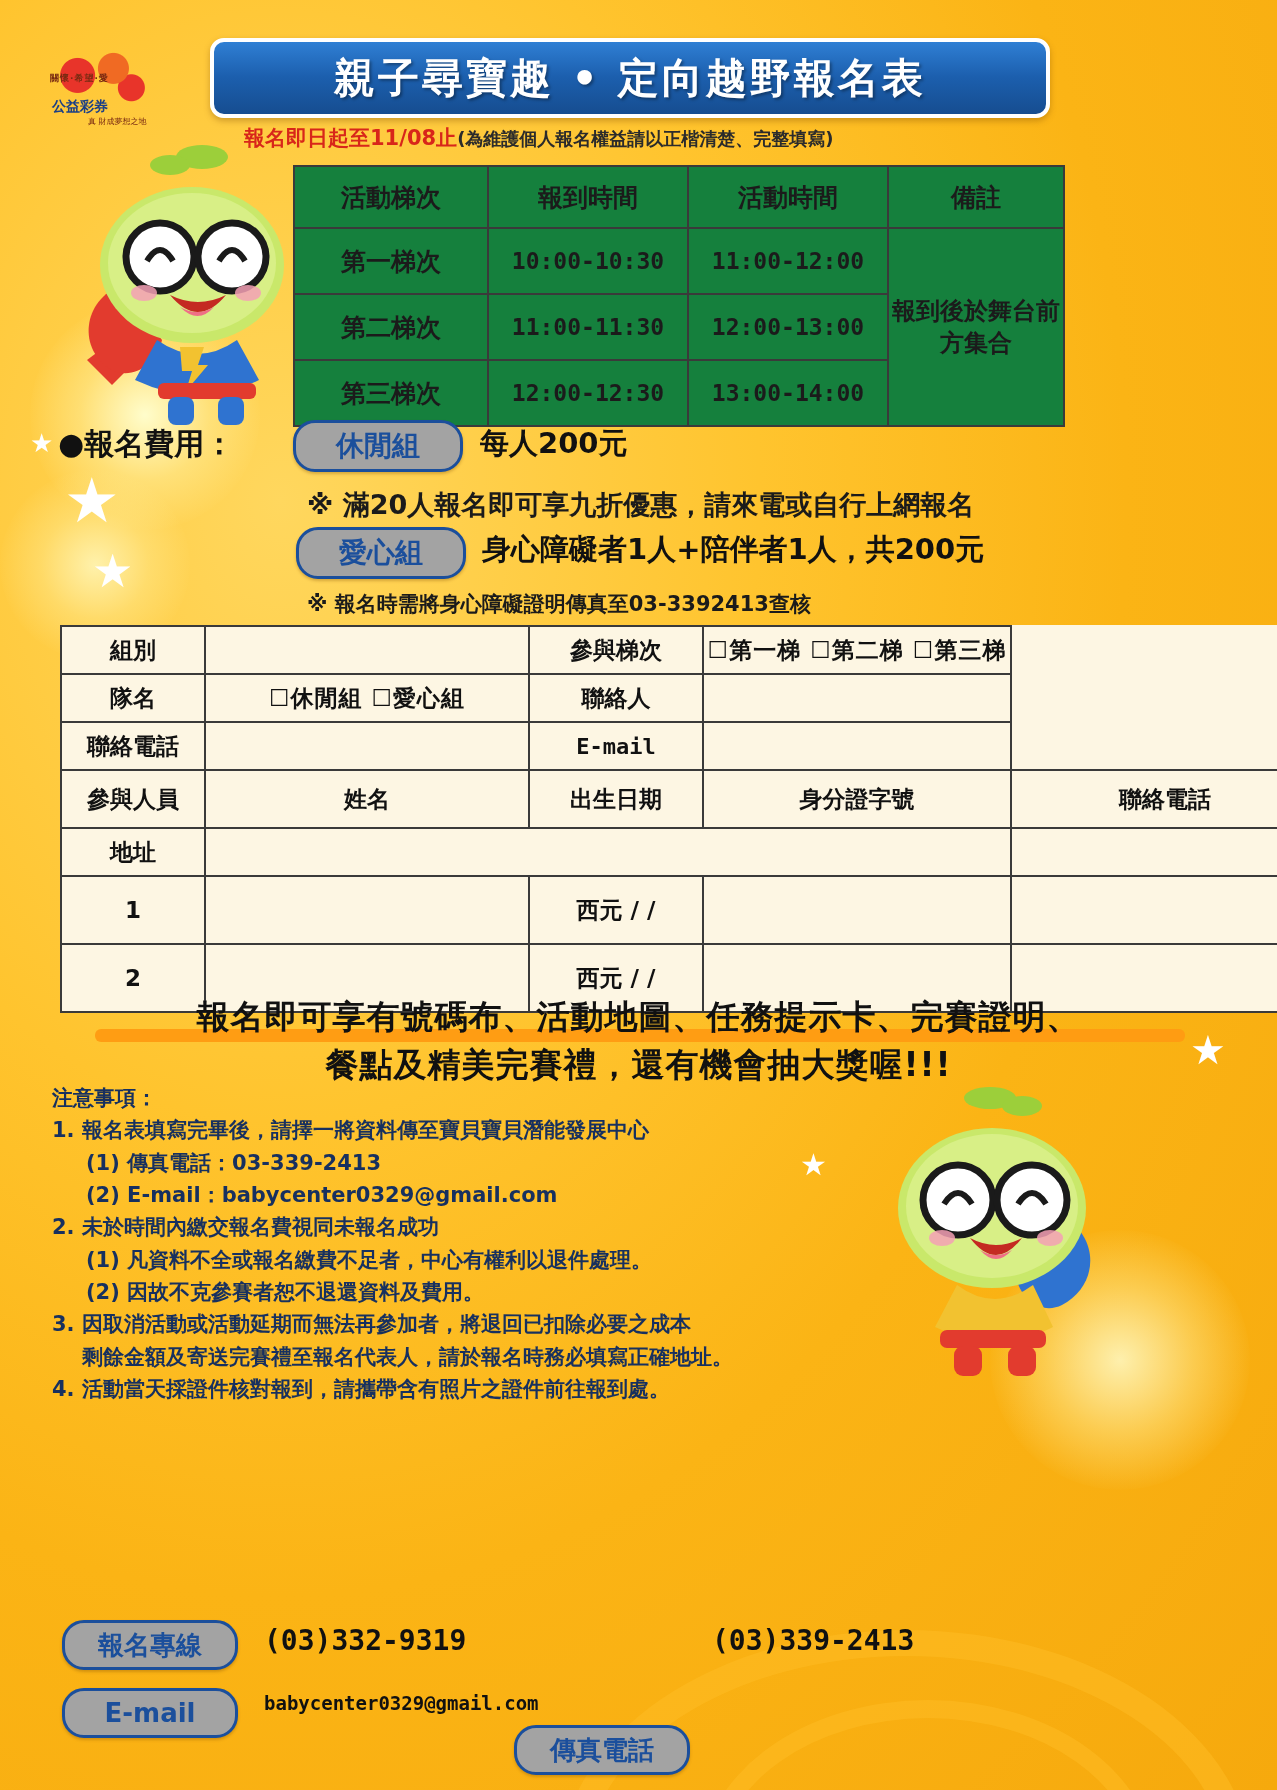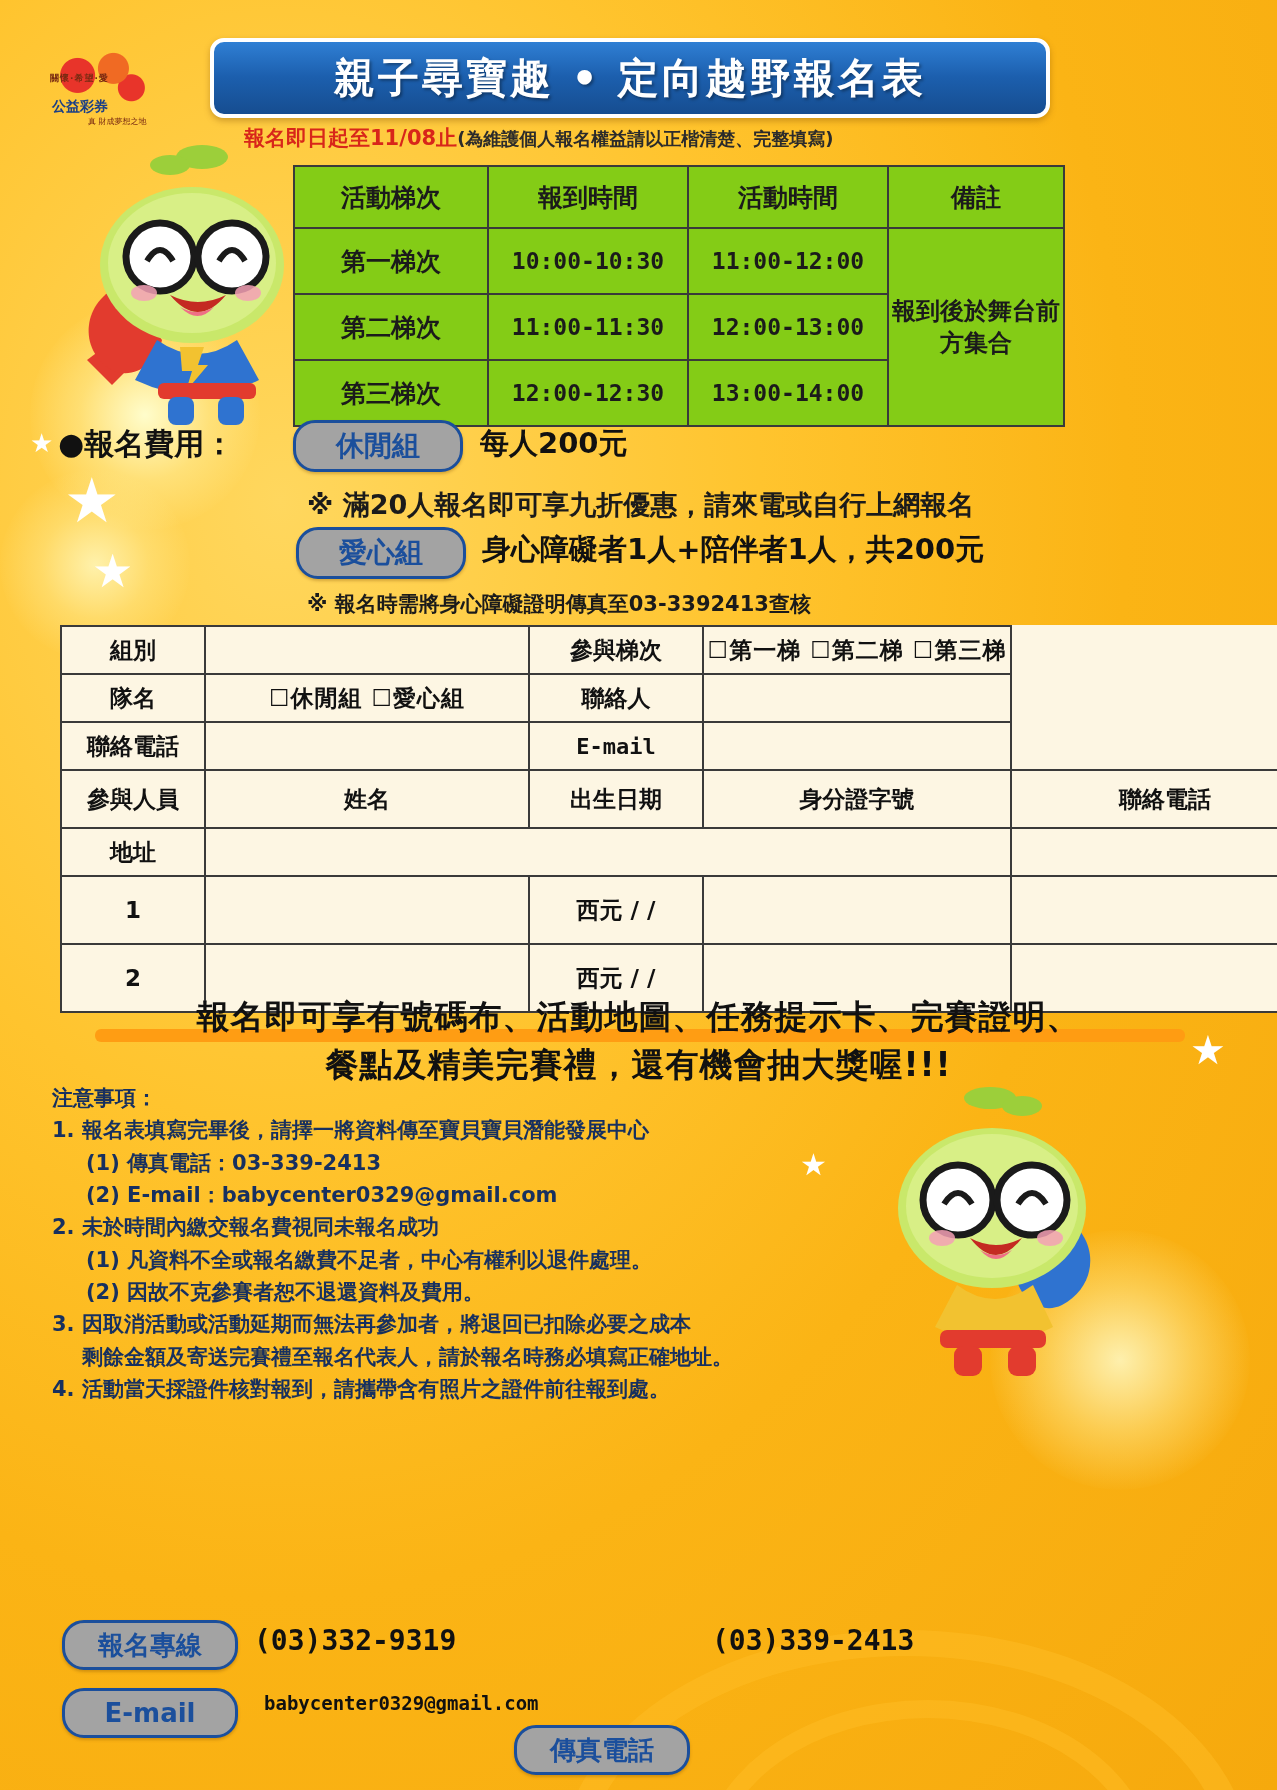--- a/index.html
+++ b/index.html
@@ -110,21 +110,21 @@
   .deadline .red { color: #d8261a; }
   .deadline .dark { color: #2b2b2b; font-size: 18px; }
 
   
   .sched {
     position: absolute;
     left: 293px;
     top: 165px;
     width: 772px;
     border-collapse: collapse;
-    background: #84cc16;
+    background: #15803d;
   }
   .sched td, .sched th {
     border: 2px solid #3a3a3a;
     text-align: center;
     color: #1b1b1b;
   }
   .sched th {
     font-size: 25px;
     font-weight: bold;
     height: 58px;
@@ -487,17 +487,17 @@
   <div class="ln ind1">(2) E-mail：babycenter0329@gmail.com</div>
   <div class="ln">2. 未於時間內繳交報名費視同未報名成功</div>
   <div class="ln ind2">(1) 凡資料不全或報名繳費不足者，中心有權利以退件處理。</div>
   <div class="ln ind2">(2) 因故不克參賽者恕不退還資料及費用。</div>
   <div class="ln">3. 因取消活動或活動延期而無法再參加者，將退回已扣除必要之成本</div>
   <div class="ln" style="padding-left:30px">剩餘金額及寄送完賽禮至報名代表人，請於報名時務必填寫正確地址。</div>
   <div class="ln">4. 活動當天採證件核對報到，請攜帶含有照片之證件前往報到處。</div>
 </div>
 
 <div class="pill pill-c" style="left:62px;top:1620px;">報名專線</div>
-<div class="contact-text" style="left:254px;top:1624px;">(03)332-9319</div>
+<div class="contact-text" style="left:264px;top:1624px;">(03)332-9319</div>
 <div class="pill pill-c" style="left:514px;top:1696px;margin-top:29px;">傳真電話</div>
 <div class="contact-text" style="left:712px;top:1624px;">(03)339-2413</div>
 <div class="pill pill-c" style="left:62px;top:1688px;">E-mail</div>
 <div class="contact-text" style="left:264px;top:1692px;font-size:19px;">babycenter0329@gmail.com</div>
 
 </body></html>

